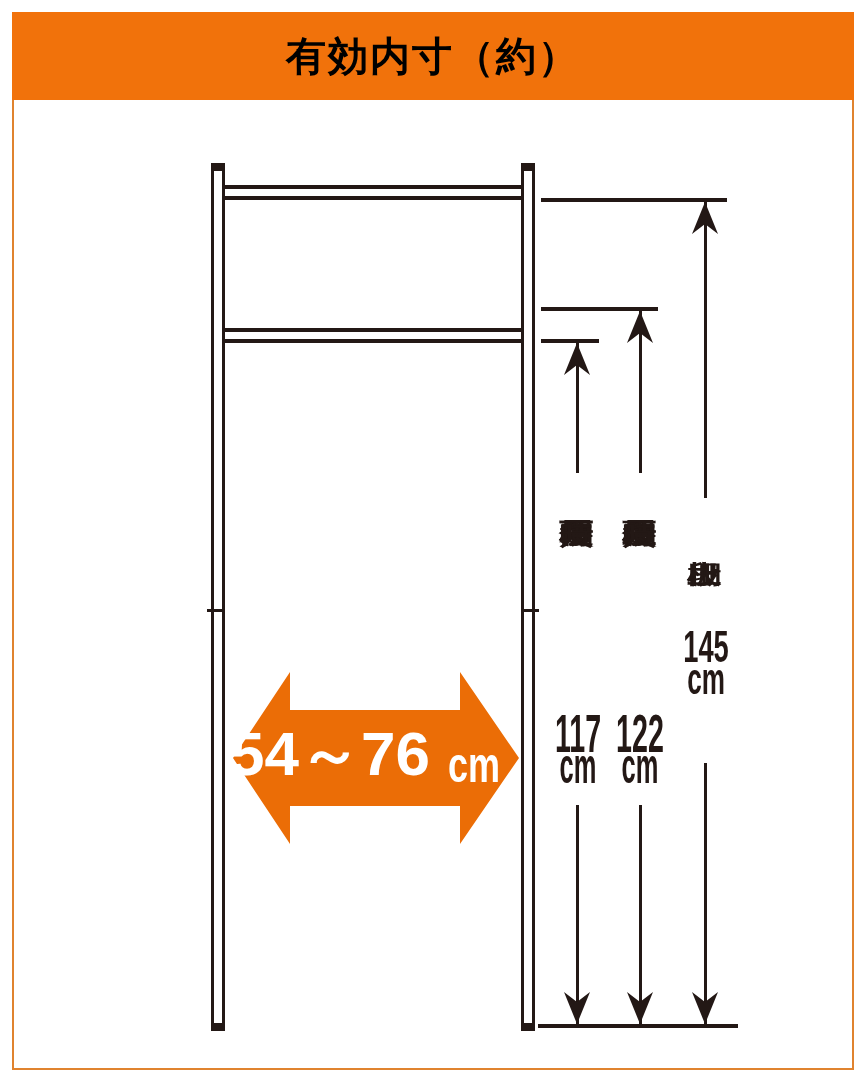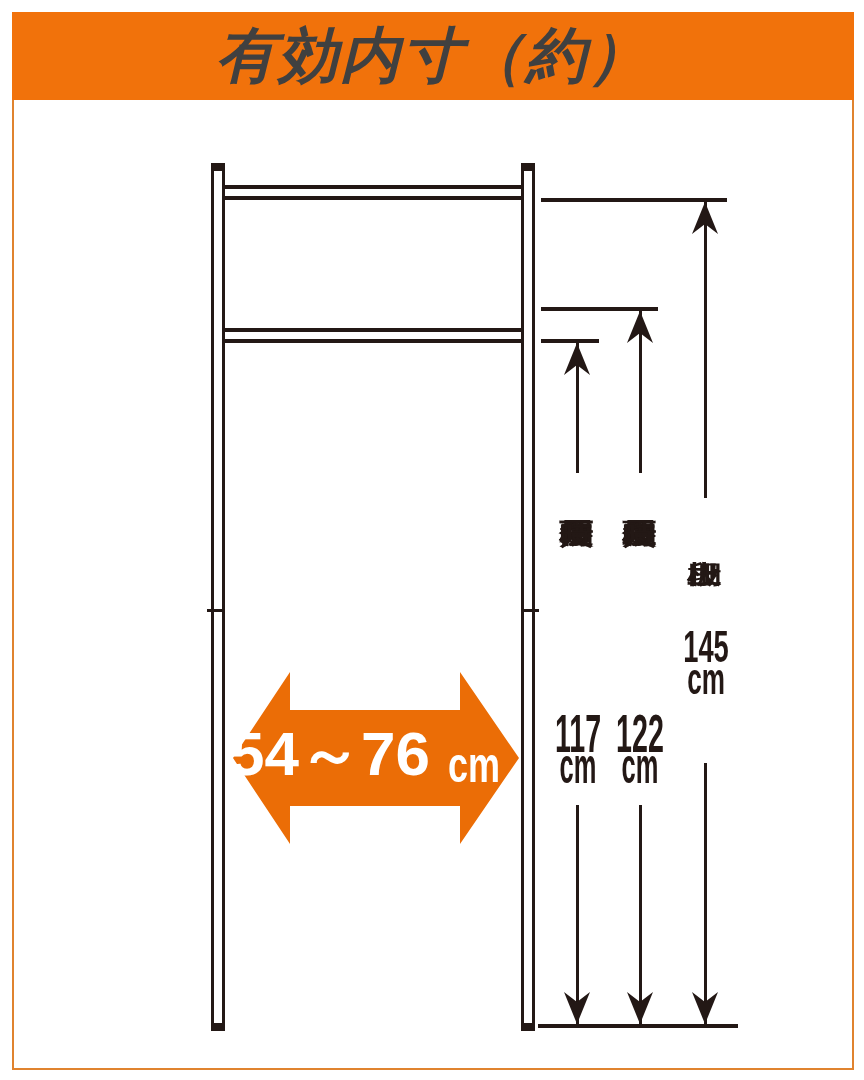--- a/index.html
+++ b/index.html
@@ -19,22 +19,22 @@
   .frame{
     left:12px;top:12px;width:842px;height:1058px;
     border:2px solid var(--frame-border);box-sizing:border-box;
   }
   .header{
     left:12px;top:12px;width:842px;height:88px;
     background:var(--header-orange);
     display:flex;align-items:center;justify-content:center;
   }
   .header .title{
-    color:#404040;font-size:60px;font-weight:bold;letter-spacing:2px;
-    line-height:1;white-space:nowrap;font-style:italic;
+    color:#000000;font-size:40px;font-weight:bold;letter-spacing:2px;
+    line-height:1;white-space:nowrap;
   }
   
   .post{
     width:14px;top:163px;height:868px;background:#ffffff;
     border:3px solid var(--ink);box-sizing:border-box;
   }
   .cap{width:14px;height:8px;background:var(--ink);}
   .joint{width:18px;height:3px;background:var(--ink);}
   .crossbar{
     left:225px;width:296px;height:15px;background:#ffffff;

